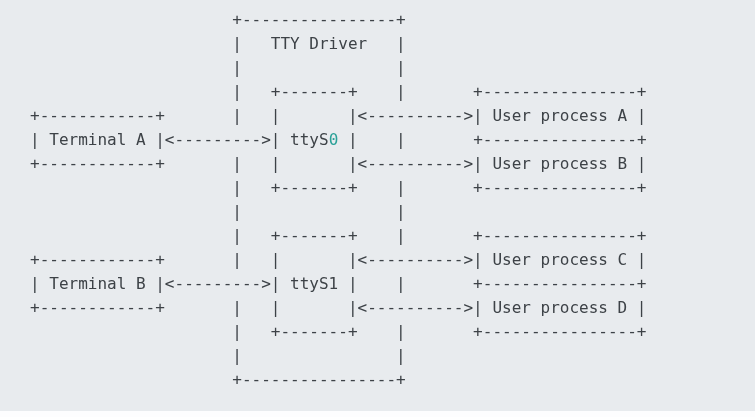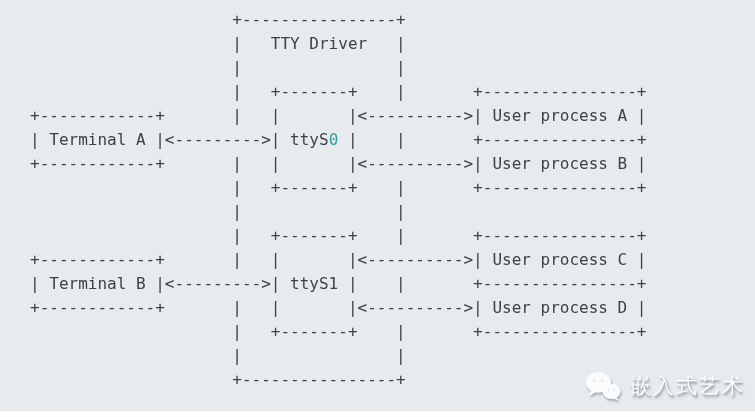--- a/index.html
+++ b/index.html
@@ -56,34 +56,15 @@
     background: #fdfdfe;
   }
 </style>
 </head>
 <body>
 
 <div class="code-block">
 
   <pre class="ascii" id="diagram"><div><span>                     +----------------+</span></div><div><span>                     |   TTY Driver   |</span></div><div><span>                     |                |</span></div><div><span>                     |   +-------+    |       +----------------+</span></div><div><span>+------------+       |   |       |&lt;----------&gt;| User process A |</span></div><div><span>| Terminal A |&lt;---------&gt;| ttyS</span><span style="color: rgb(42, 161, 152);">0</span><span> |    |       +----------------+</span></div><div><span>+------------+       |   |       |&lt;----------&gt;| User process B |</span></div><div><span>                     |   +-------+    |       +----------------+</span></div><div><span>                     |                |</span></div><div><span>                     |   +-------+    |       +----------------+</span></div><div><span>+------------+       |   |       |&lt;----------&gt;| User process C |</span></div><div><span>| Terminal B |&lt;---------&gt;| ttyS1 |    |       +----------------+</span></div><div><span>+------------+       |   |       |&lt;----------&gt;| User process D |</span></div><div><span>                     |   +-------+    |       +----------------+</span></div><div><span>                     |                |</span></div><div><span>                     +----------------+</span></div></pre>
 
-  <div class="watermark">
-    <span class="wx-icon">
-      <svg viewBox="0 0 36 30" width="36" height="30" xmlns="http://www.w3.org/2000/svg">
-        <g fill="#fbfcfd">
-          <ellipse cx="13.5" cy="11.5" rx="12.5" ry="10.2"></ellipse>
-          <path d="M6 19 L4 25 L11 21 Z"></path>
-          <ellipse cx="26.5" cy="20.5" rx="9" ry="7.6"></ellipse>
-          <path d="M31 26 L34 29.5 L27.5 27.5 Z"></path>
-        </g>
-        <g fill="#e8ebee">
-          <circle cx="9.2" cy="9.5" r="1.7"></circle>
-          <circle cx="17.2" cy="9.5" r="1.7"></circle>
-          <circle cx="23.6" cy="19" r="1.4"></circle>
-          <circle cx="29.4" cy="19" r="1.4"></circle>
-        </g>
-      </svg>
-    </span>
-    <span class="wx-label">嵌入式艺术</span>
-  </div>
 
   <div class="bottom-edge"></div>
 </div>
 
 </body></html>

